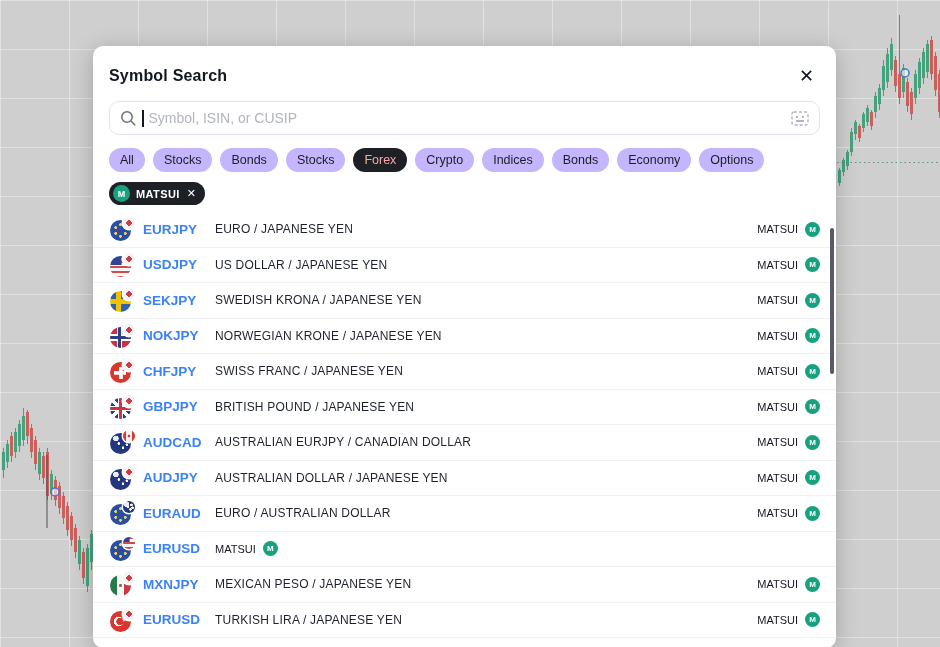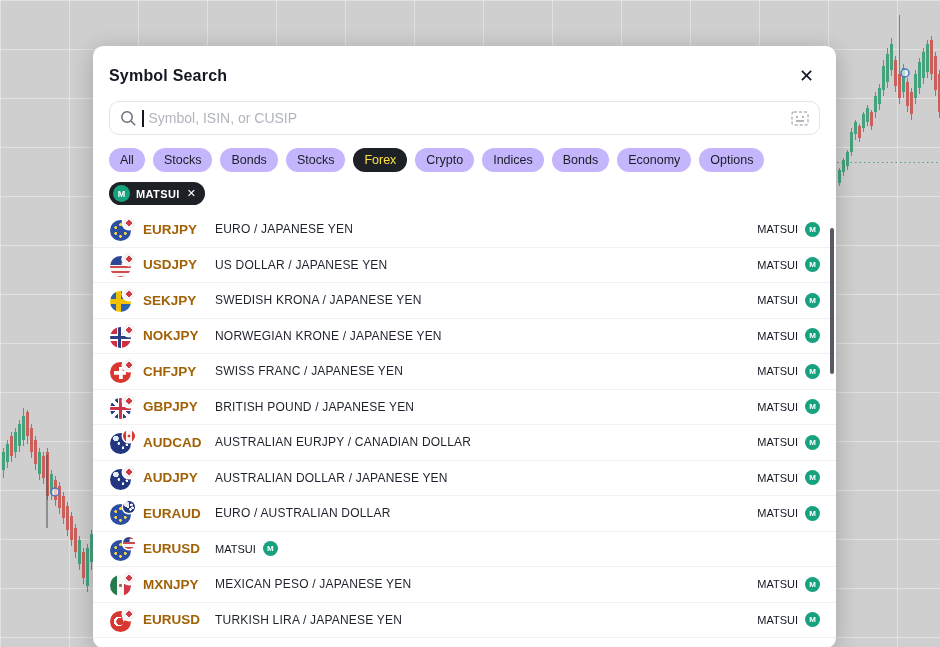--- a/index.html
+++ b/index.html
@@ -35,42 +35,42 @@
   .caret { width:1.5px; height:17px; background:#131722; flex:none; }
   .search-input { border:none; outline:none; flex:1; font-size:14px; color:#131722;
     font-family:"Liberation Sans", sans-serif; background:transparent; }
   .search-input::placeholder { color:#b2b5be; }
 
   
   .filters { display:flex; gap:8px; margin:13px 16px 0; }
   .pill { height:24px; padding:0 11px; border-radius:12px; background:#c4b5fd;
     font-size:12.5px; color:#1b1e26; display:inline-flex; align-items:center;
     cursor:pointer; white-space:nowrap; }
-  .pill.sel { background:#1d2126; color:#fde047; }
+  .pill.sel { background:#1d2126; color:#fca5a5; }
 
   
   .chip-row { margin:10px 16px 0; }
   .chip { display:inline-flex; align-items:center; gap:6px; background:#1d2126;
     border-radius:13px; padding:3px 9px 3px 4px; cursor:pointer; }
   .badge { border-radius:50%; background:#17a27f; color:#fff; font-weight:700;
     display:inline-flex; align-items:center; justify-content:center; flex:none; }
   .chip .badge { width:17px; height:17px; font-size:9px; }
   .chip-label { color:#fff; font-size:11px; font-weight:700; letter-spacing:.4px; }
   .chip-x { color:#fff; font-size:11px; margin-left:1px; }
 
   
   .list { margin-top:7px; }
   .row { height:35.5px; display:flex; align-items:center; padding:0 16px;
     border-bottom:1px solid #f1f1f4; cursor:pointer; }
   .flagwrap { width:34px; height:24px; position:relative; flex:none; }
   .flag { width:21px; height:21px; border-radius:50%; position:absolute; left:1px; top:3px;
     background-repeat:no-repeat; background-position:center; background-size:100% 100%; }
   .flag.mini { width:12px; height:12px; left:14px; top:0;
     box-shadow:0 0 0 1.5px #fff; }
-  .sym { width:72px; font-size:13.5px; font-weight:700; color:#a16207; flex:none; }
+  .sym { width:72px; font-size:13.5px; font-weight:700; color:#3b82f6; flex:none; }
   .desc { flex:1; font-size:12px; color:#1e222d; letter-spacing:.2px; }
   .src { font-size:11px; color:#131722; margin-right:7px; }
   .row .badge { width:15px; height:15px; font-size:8px; }
 
   .scroll-thumb { position:absolute; right:2px; top:182px; width:4px; height:146px;
     background:#565a63; border-radius:2px; cursor:pointer; }
 
   
   .fl-eu { background-color:#2a4fa2; background-image:
     radial-gradient(circle at 50% 22%,#f8d447 0 1.2px,transparent 1.6px),

